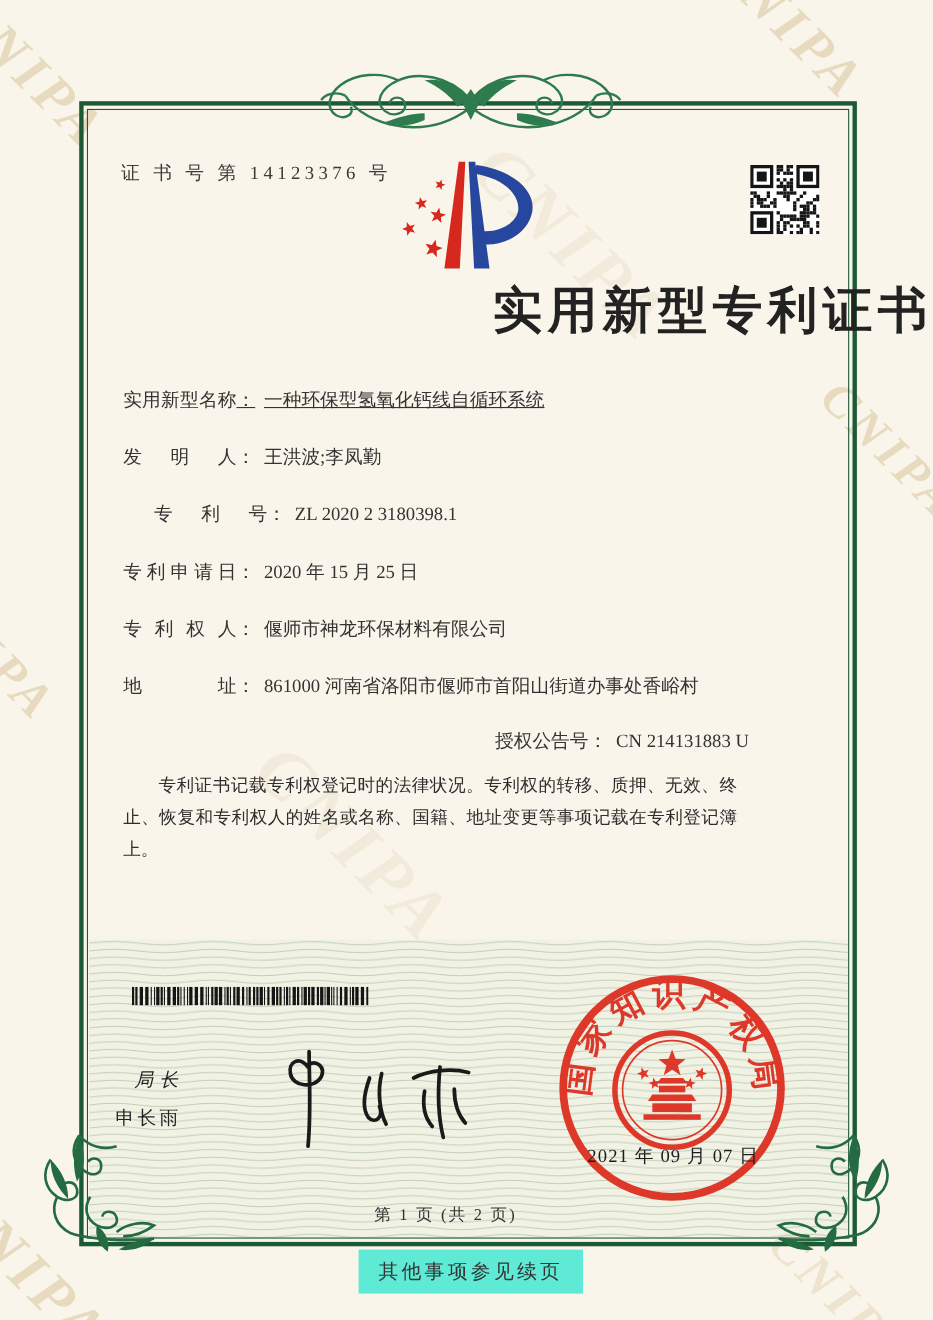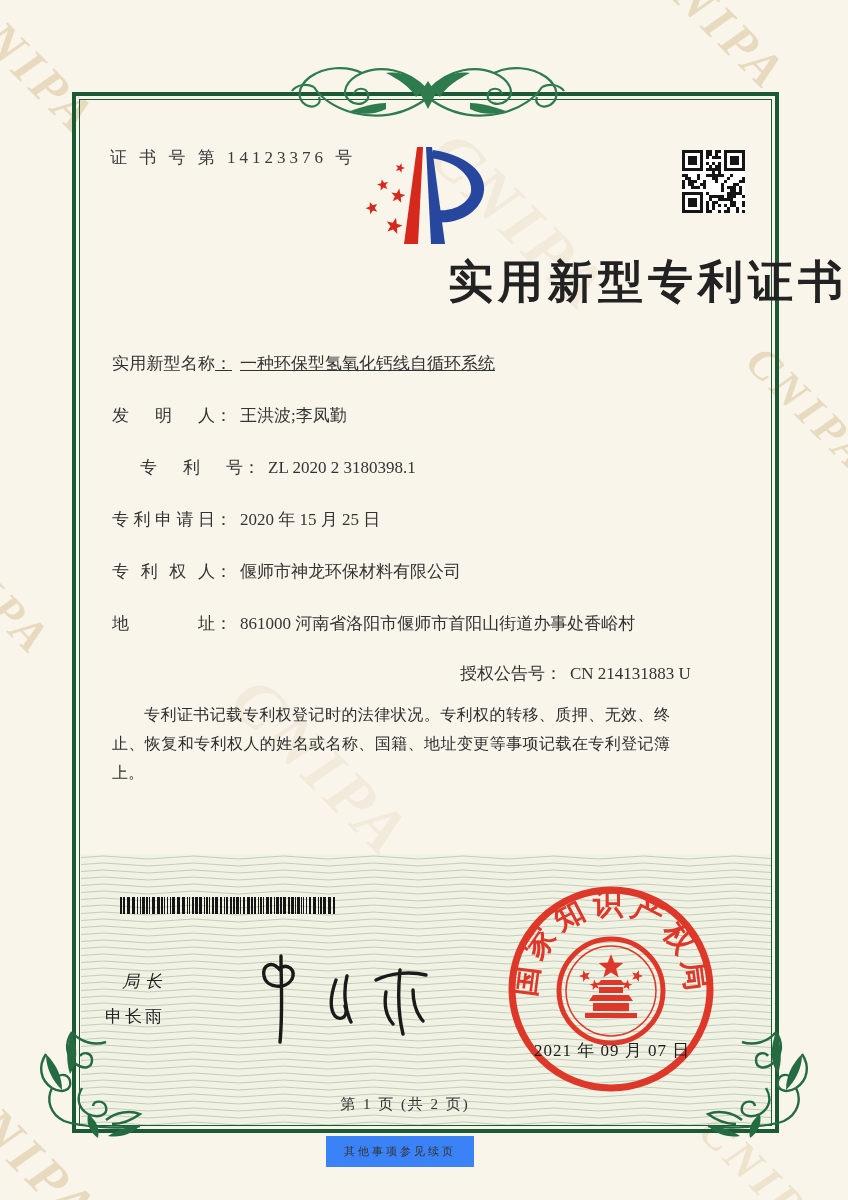--- a/index.html
+++ b/index.html
@@ -50,43 +50,43 @@
   
   .field-row{position:absolute;left:112px;font-size:17px;z-index:3;white-space:nowrap;color:#333;}
   .f-label{
     display:inline-block;width:103px;vertical-align:bottom;
     text-align:justify;text-align-last:justify;color:#333;
   }
   .f-colon{margin-right:8px;}
   .r1{top:352px;text-decoration:underline;} .r2{top:404px;} .r3{top:456px;margin-left:28px;}
   .r4{top:508px;} .r5{top:560px;} .r6{top:612px;}
   .r7{top:662px;}
-  .grant-no{position:absolute;left:348px;top:0;}
+  .grant-no{position:absolute;left:338px;top:0;}
   
   .body-text{
     left:112px;top:700px;width:558px;z-index:3;
     font-size:16px;line-height:29px;text-align:justify;color:#2e2e2e;
   }
   .body-text p{margin:0;text-indent:2em;}
   
   .barcode{left:120px;top:897px;width:215px;height:17px;z-index:3;}
   .sig-title{left:122px;top:970px;font-size:17px;letter-spacing:6px;z-index:3;color:#222;font-style:italic;}
   .sig-name{left:105px;top:1005px;font-size:17px;letter-spacing:3px;z-index:3;color:#222;}
   .sig-script{left:250px;top:950px;width:195px;height:98px;z-index:3;}
   
   .seal{left:501px;top:879px;width:220px;height:220px;z-index:3;}
   .seal-date{
     left:512px;top:1039px;width:200px;text-align:center;z-index:4;
     font-size:17px;letter-spacing:1px;color:#1d1d1d;
   }
   
   .page-info{left:60px;top:1095px;width:690px;text-align:center;font-size:15px;letter-spacing:2px;z-index:3;color:#333;}
   .cont-note{
-    left:326px;top:1136px;z-index:4;background:#3b82f6;
-    padding:8px 18px;font-size:11px;letter-spacing:3px;color:#333;display:inline-block;
+    left:326px;top:1136px;z-index:4;background:#5eead4;
+    padding:8px 18px;font-size:18px;letter-spacing:3px;color:#333;display:inline-block;
   }
 </style>
 </head>
 <body>
 
 <div class="wm wm-a">CNIPA</div>
 <div class="wm wm-b">CNIPA</div>
 <div class="wm wm-c">CNIPA</div>
 <div class="wm wm-d">CNIPA</div>
 <div class="wm wm-e">CNIPA</div>

